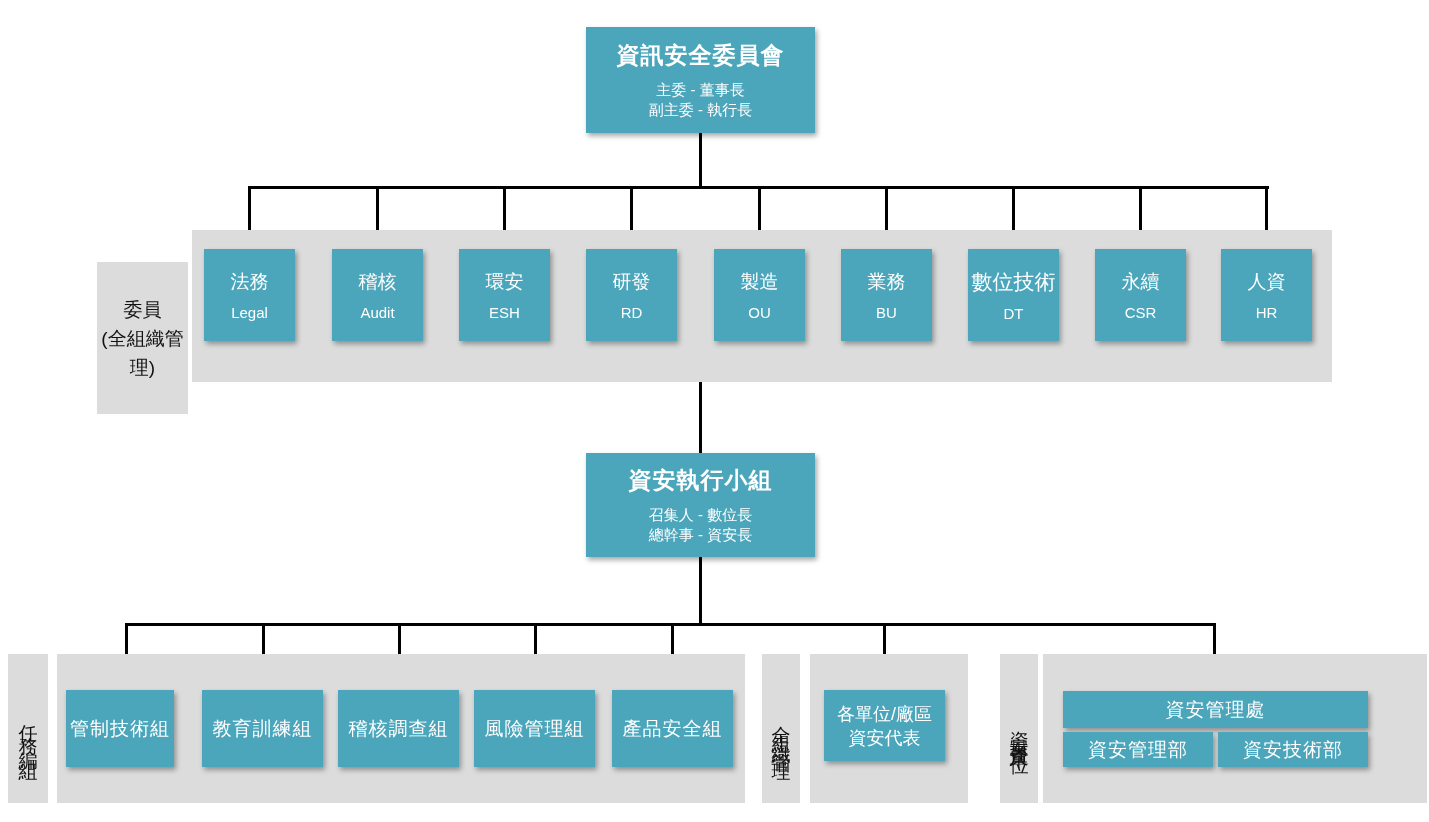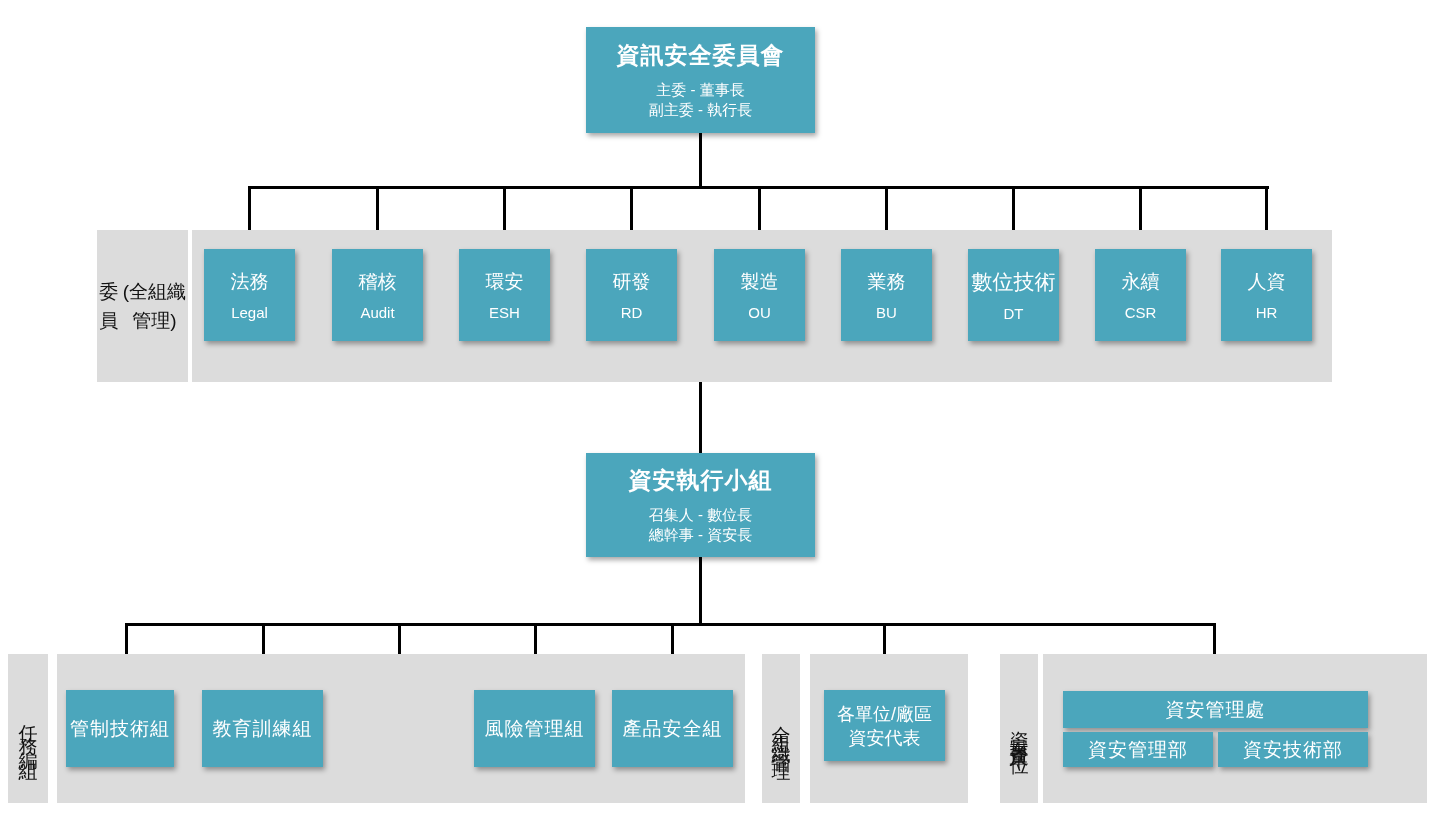--- a/index.html
+++ b/index.html
@@ -45,22 +45,22 @@
     text-align:center;
   }
   .tbox .title{font-size:23px;font-weight:700;letter-spacing:1px;margin-bottom:9px;white-space:nowrap;text-align:center;}
   .tbox .sub{font-size:15px;line-height:20px;white-space:nowrap;}
 
   .member .zh{font-size:19px;margin-bottom:9px;white-space:nowrap;}
   .member .en{font-size:15px;}
 
   .label-box{
     position:absolute;background:var(--band);color:var(--labeltext);
-    display:flex;flex-direction:row;align-items:center;justify-content:center;
-    text-align:center;font-size:19px;line-height:29px;
+    display:flex;flex-direction:column;align-items:center;justify-content:center;
+    text-align:center;font-size:19px;line-height:29px;margin-top:32px;
   }
 
   .team{font-size:19px;letter-spacing:1px;white-space:nowrap;}
   .rep{font-size:18px;line-height:24px;white-space:nowrap;}
   .dept{font-size:19px;letter-spacing:1px;white-space:nowrap;}
 </style>
 </head>
 <body>
 
 <div class="canvas">
@@ -148,20 +148,23 @@
     <div class="vtext ls4">任務編組</div>
   </div>
   <div class="band" style="left:57px;top:654px;width:688px;height:149px"></div>
 
   <div class="tbox" style="left:66px;top:690px;width:108px;height:77px">
     <div class="team">管制技術組</div>
   </div>
   <div class="tbox" style="left:202px;top:690px;width:121px;height:77px">
     <div class="team">教育訓練組</div>
   </div>
+  <div class="tbox" style="left:338px;top:690px;width:121px;height:77px">
+    <div class="team">稽核調查組</div>
+  </div>
   <div class="tbox" style="left:474px;top:690px;width:121px;height:77px">
     <div class="team">風險管理組</div>
   </div>
   <div class="tbox" style="left:612px;top:690px;width:121px;height:77px">
     <div class="team">產品安全組</div>
   </div>
 
   <div class="vstrip" style="left:762px;top:654px;width:38px;height:149px">
     <div class="vtext ls5">全組織管理</div>
   </div>

